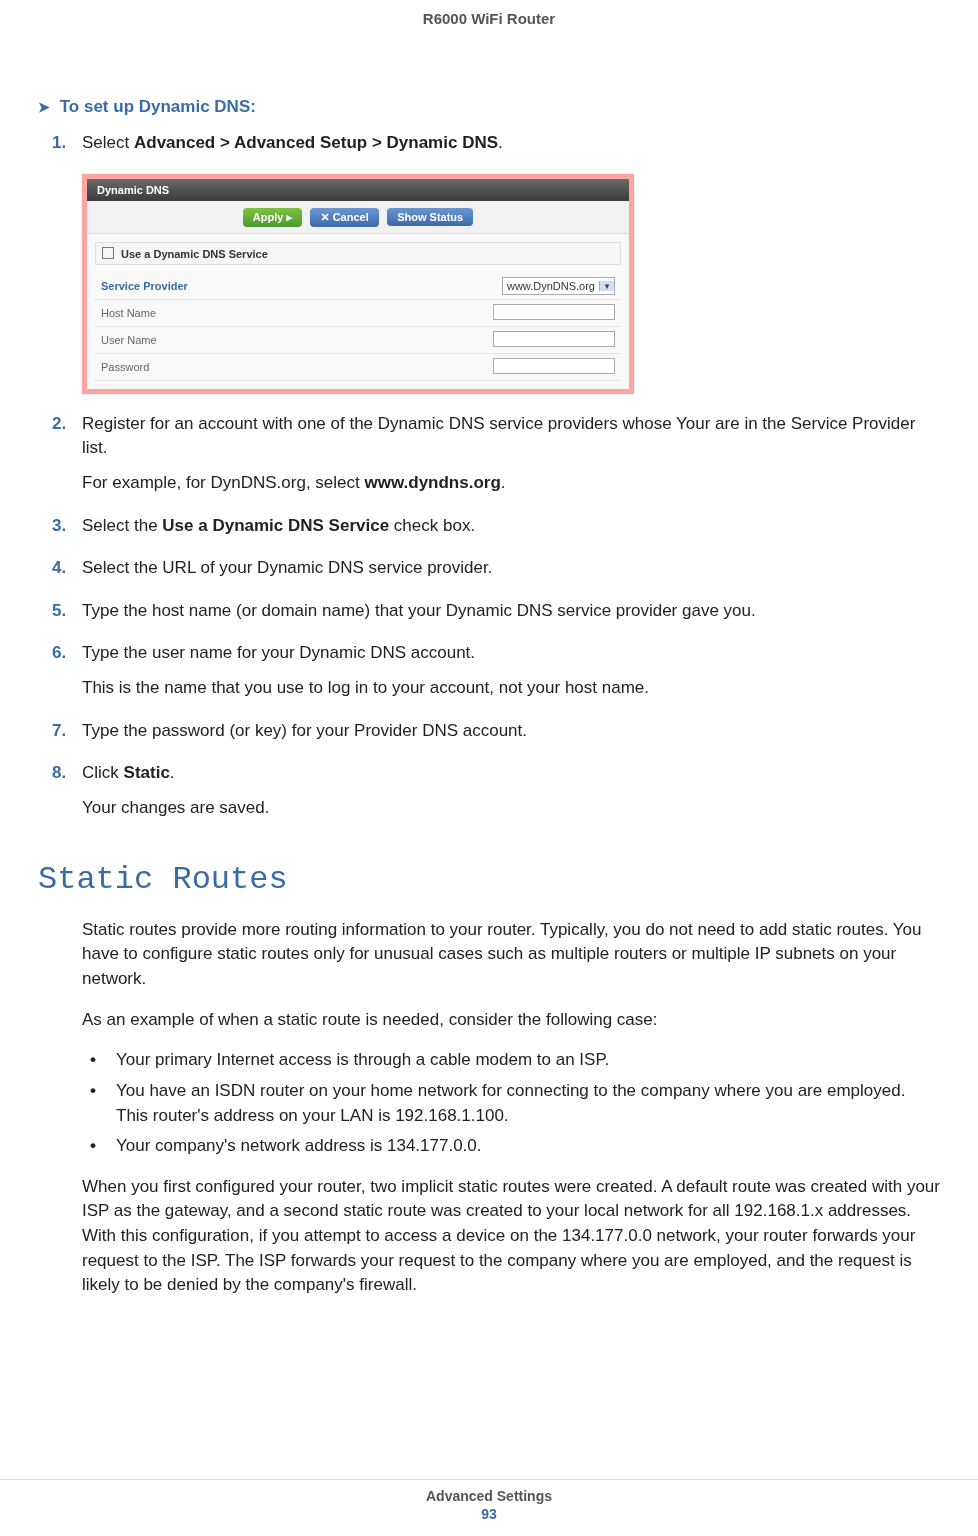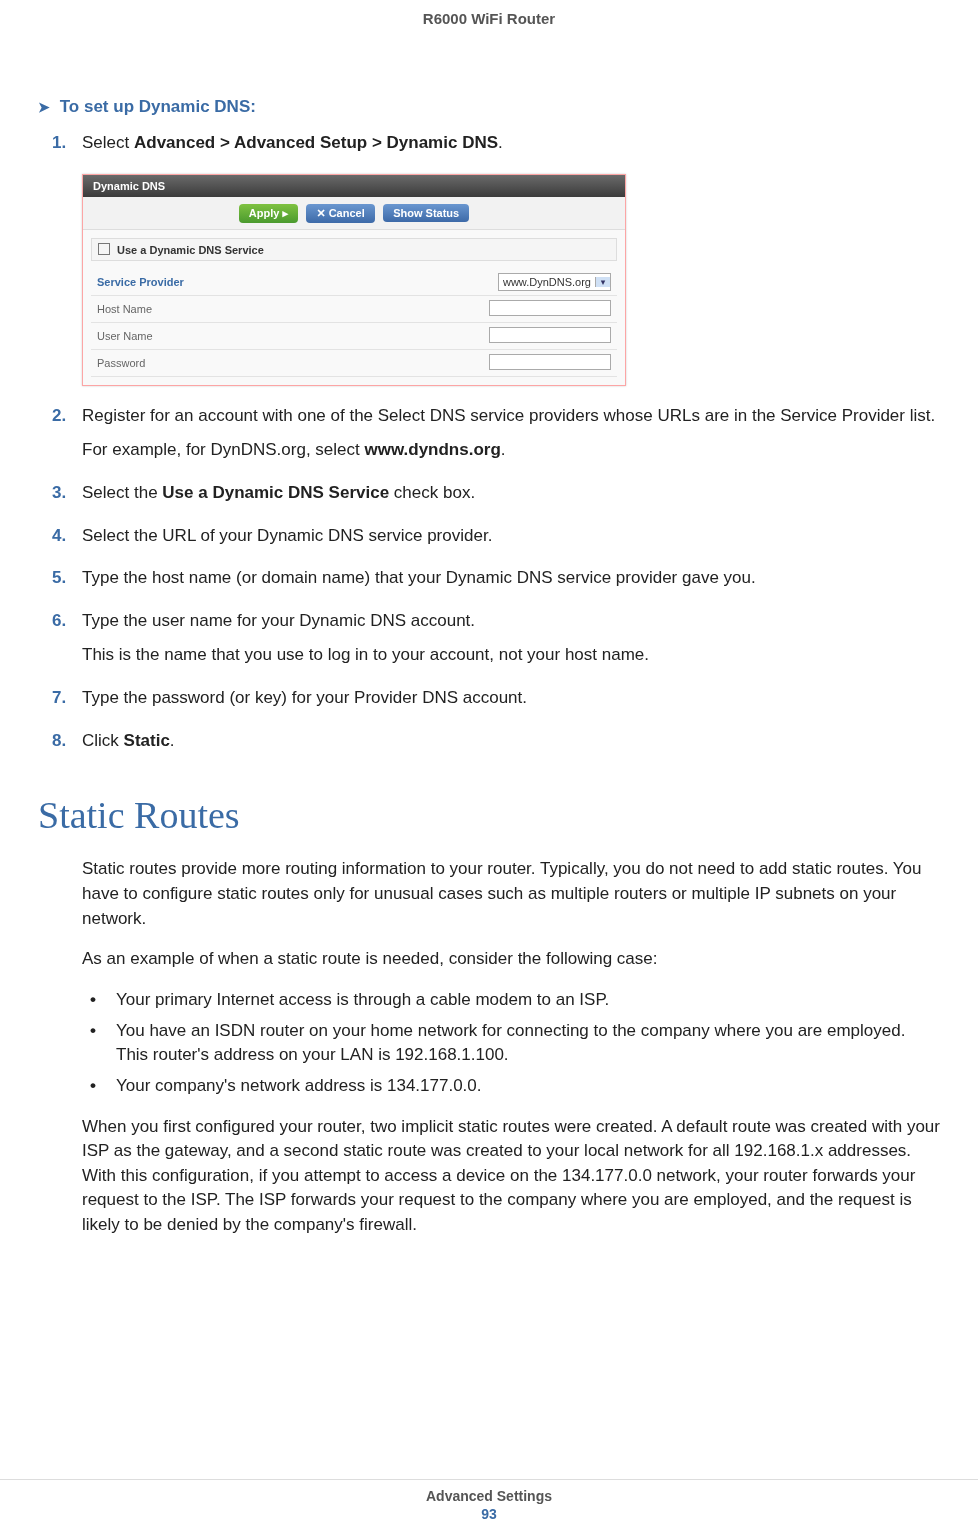--- a/index.html
+++ b/index.html
@@ -54,21 +54,21 @@
   .step-body p {
     margin: 0 0 10px 0;
   }
   .step-body .sub {
     margin-top: 8px;
   }
 
   
   .shot-frame {
     margin: 8px 0 18px 0;
-    border: 1px solid #fca5a5;
+    border: 5px solid #fca5a5;
     width: 542px;
     box-shadow: 0 0 2px rgba(0,0,0,.2);
     background: #f9f9f9;
   }
   .shot-titlebar {
     background: linear-gradient(#6a6a6a,#3b3b3b);
     color: #fff;
     font-size: 11px;
     font-weight: bold;
     padding: 5px 10px;
@@ -140,24 +140,24 @@
   .fake-select .sel-arrow {
     background: #cfe0f5;
     border-left: 1px solid #aaa;
     width: 14px;
     text-align: center;
     font-size: 9px;
     color: #336;
   }
 
   h2.section {
-    font-family: Liberation Serif, serif;
+    font-family: Liberation Mono, monospace;
     font-weight: normal;
     color: #3A6BA5;
-    font-size: 38px;
+    font-size: 32px;
     margin: 30px 0 20px 0;
   }
   .body-para {
     font-size: 17px;
     line-height: 1.45;
     margin: 0 0 16px 0;
   }
   .bullet-list {
     list-style: none;
     padding: 0;
@@ -245,21 +245,21 @@
           <td class="input-cell"><span class="fake-input"></span></td>
         </tr>
       </tbody>
         </table>
     </div>
   </div>
 
   <div class="step">
     <div class="num">2.</div>
     <div class="step-body">
-      <p>Register for an account with one of the Select DNS service providers whose URLs are in the Service Provider list.</p>
+      <p>Register for an account with one of the Dynamic DNS service providers whose Your are in the Service Provider list.</p>
       <p class="sub">
         <span>For example, for DynDNS.org, select </span><b>www.dyndns.org</b><span>.</span>
       </p>
     </div>
   </div>
 
   <div class="step">
     <div class="num">3.</div>
     <div class="step-body">
       <p>
@@ -296,20 +296,21 @@
         <p>Type the password (or key) for your Provider DNS account.</p>
       </div>
   </div>
 
   <div class="step">
     <div class="num">8.</div>
     <div class="step-body">
       <p>
         <span>Click </span><b>Static</b><span>.</span>
       </p>
+      <p class="sub">Your changes are saved.</p>
     </div>
   </div>
 
   <h2 class="section">Static Routes</h2>
 
   <div class="indent">
     <p class="body-para">Static routes provide more routing information to your router. Typically, you do not need to add static routes. You have to configure static routes only for unusual cases such as multiple routers or multiple IP subnets on your network.</p>
     <p class="body-para">As an example of when a static route is needed, consider the following case:</p>
 
     <ul class="bullet-list">

